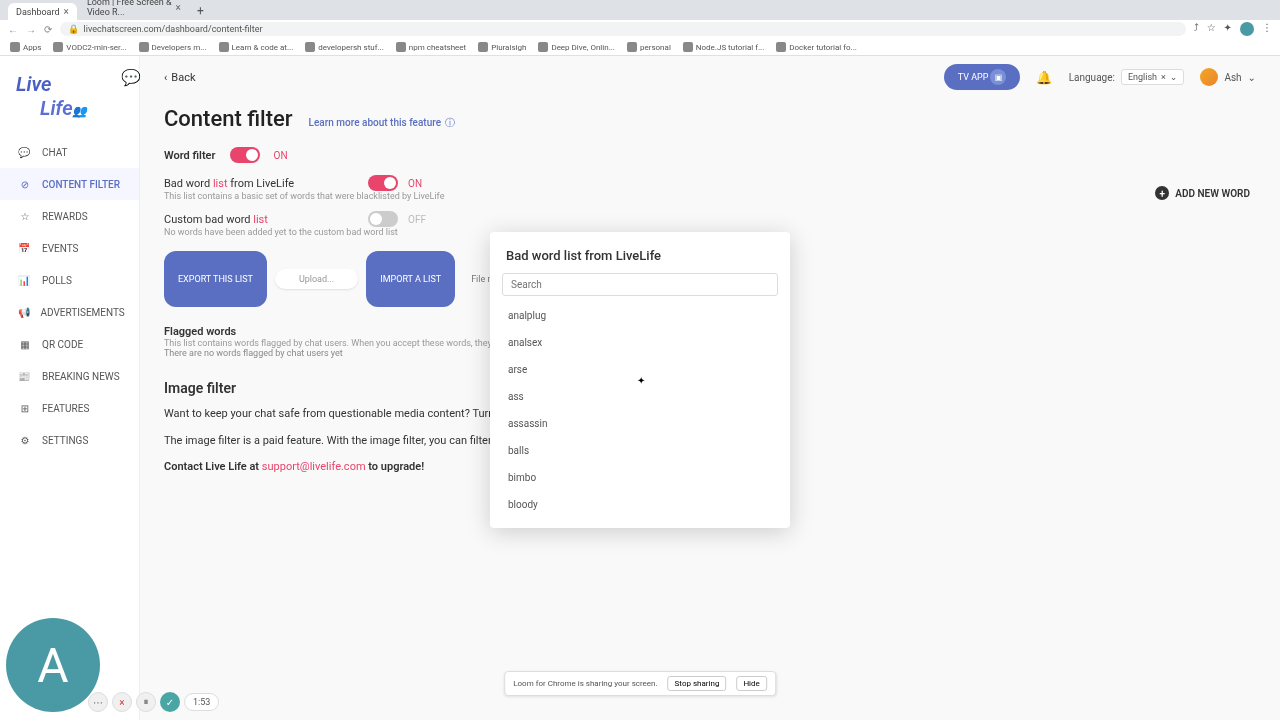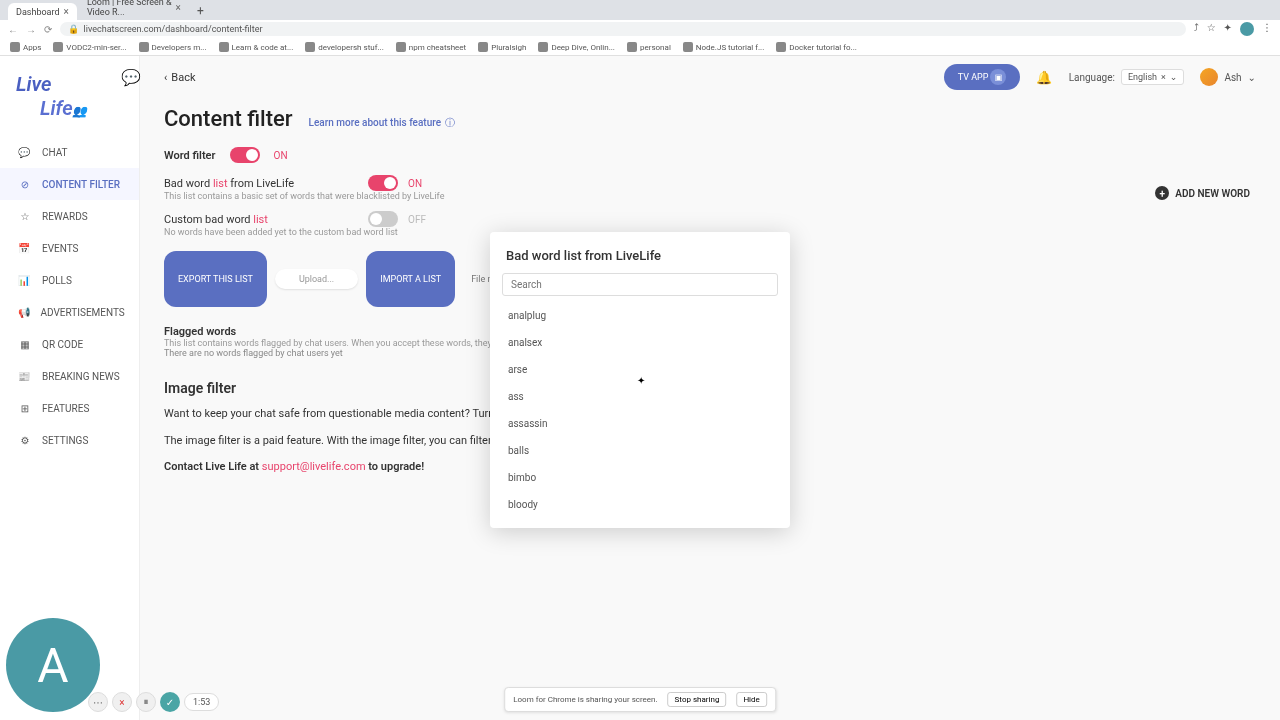--- a/index.html
+++ b/index.html
@@ -86,21 +86,21 @@
 
 
 .loom-avatar { position:absolute; bottom:8px; left:6px; width:94px; height:94px; border-radius:47px; background:#4a9aa5; display:flex; align-items:center; justify-content:center; color:#fff; font-size:48px; font-weight:400; }
 .loom-controls { position:absolute; bottom:8px; left:88px; display:flex; align-items:center; gap:4px; }
 .loom-btn { width:20px; height:20px; border-radius:10px; display:flex; align-items:center; justify-content:center; font-size:10px; cursor:pointer; }
 .loom-btn.gray { background:#f0f0f0; color:#666; border:1px solid #ddd; }
 .loom-btn.red { background:#f0f0f0; color:#d33; border:1px solid #ddd; }
 .loom-btn.teal { background:#4aa5a5; color:#fff; }
 .loom-time { background:#fff; border:1px solid #ddd; border-radius:10px; padding:3px 8px; font-size:9px; color:#555; }
 
-.share-bar { position:absolute; bottom:8px; left:50%; transform:translateX(-50%); background:#fff; border:1px solid #ddd; border-radius:4px; padding:4px 8px; display:flex; align-items:center; gap:10px; font-size:8px; color:#555; box-shadow:0 1px 3px rgba(0,0,0,.1); }
+.share-bar { position:absolute; bottom:24px; left:50%; transform:translateX(-50%); background:#fff; border:1px solid #ddd; border-radius:4px; padding:4px 8px; display:flex; align-items:center; gap:10px; font-size:8px; color:#555; box-shadow:0 1px 3px rgba(0,0,0,.1); }
 .share-bar button { border:1px solid #ccc; background:#fff; border-radius:3px; padding:2px 6px; font-size:8px; cursor:pointer; }
 
 .cursor { position:absolute; top:375px; left:637px; font-size:10px; color:#000; pointer-events:none; }
 </style>
 </head>
 <body>
 
 <div class="browser-chrome">
   <div class="tab-strip">
     <div class="tab">

